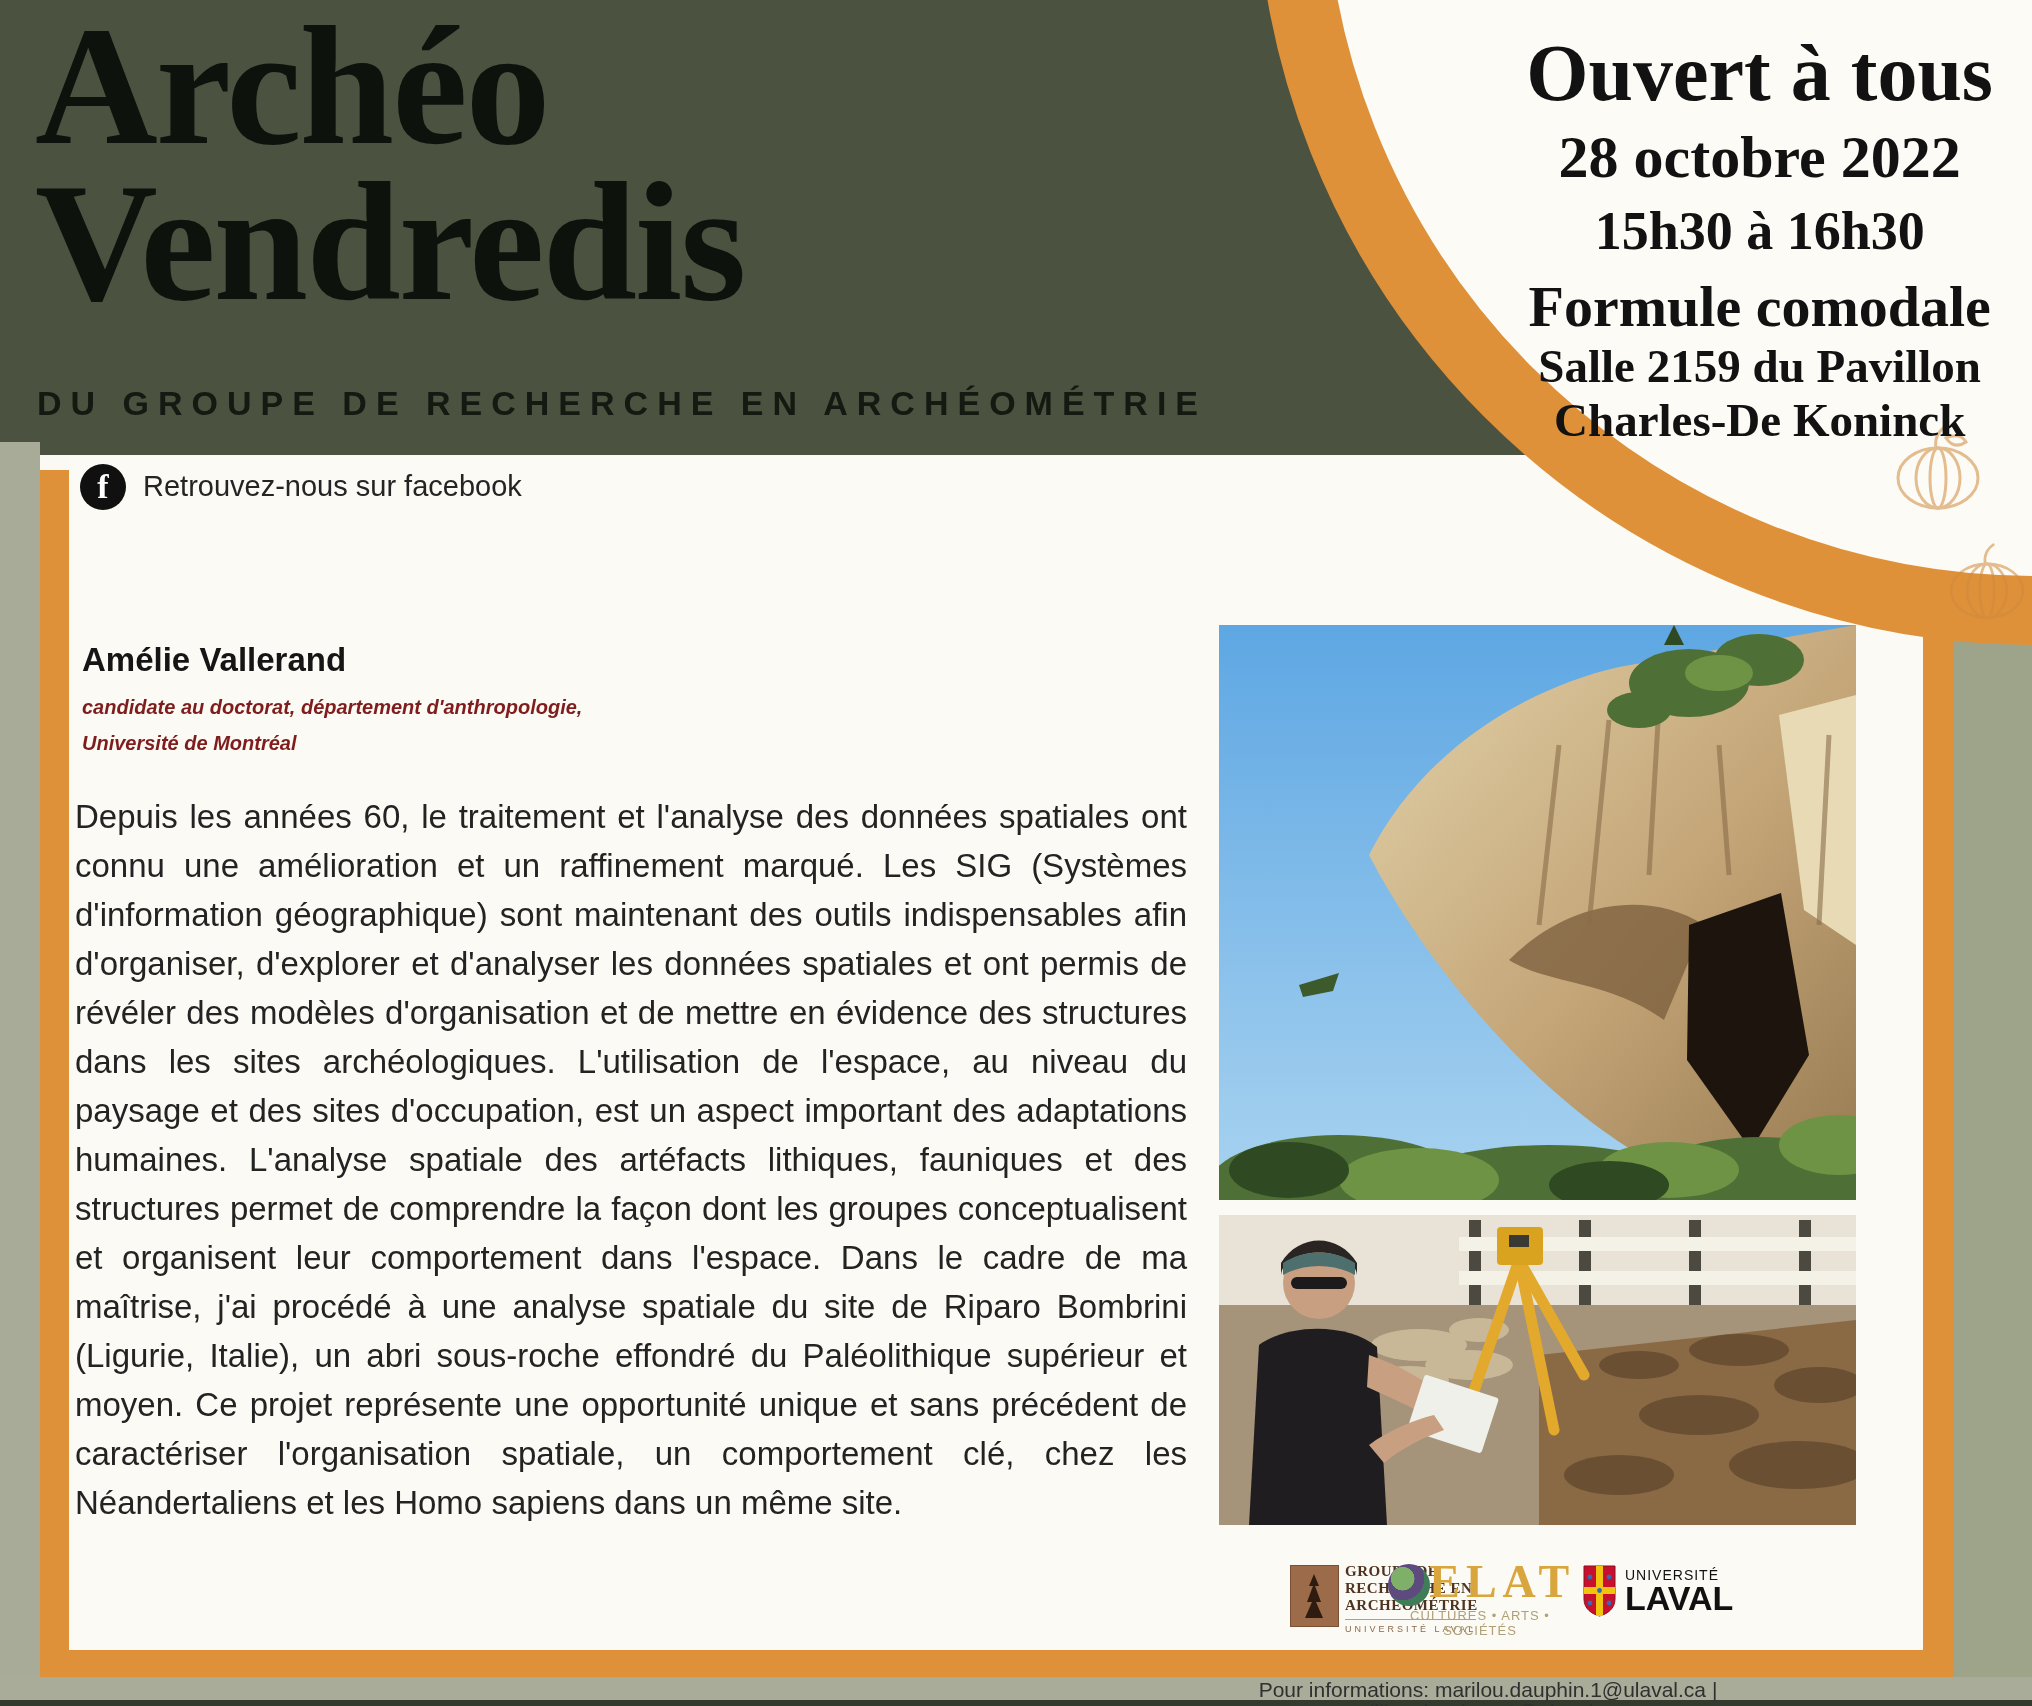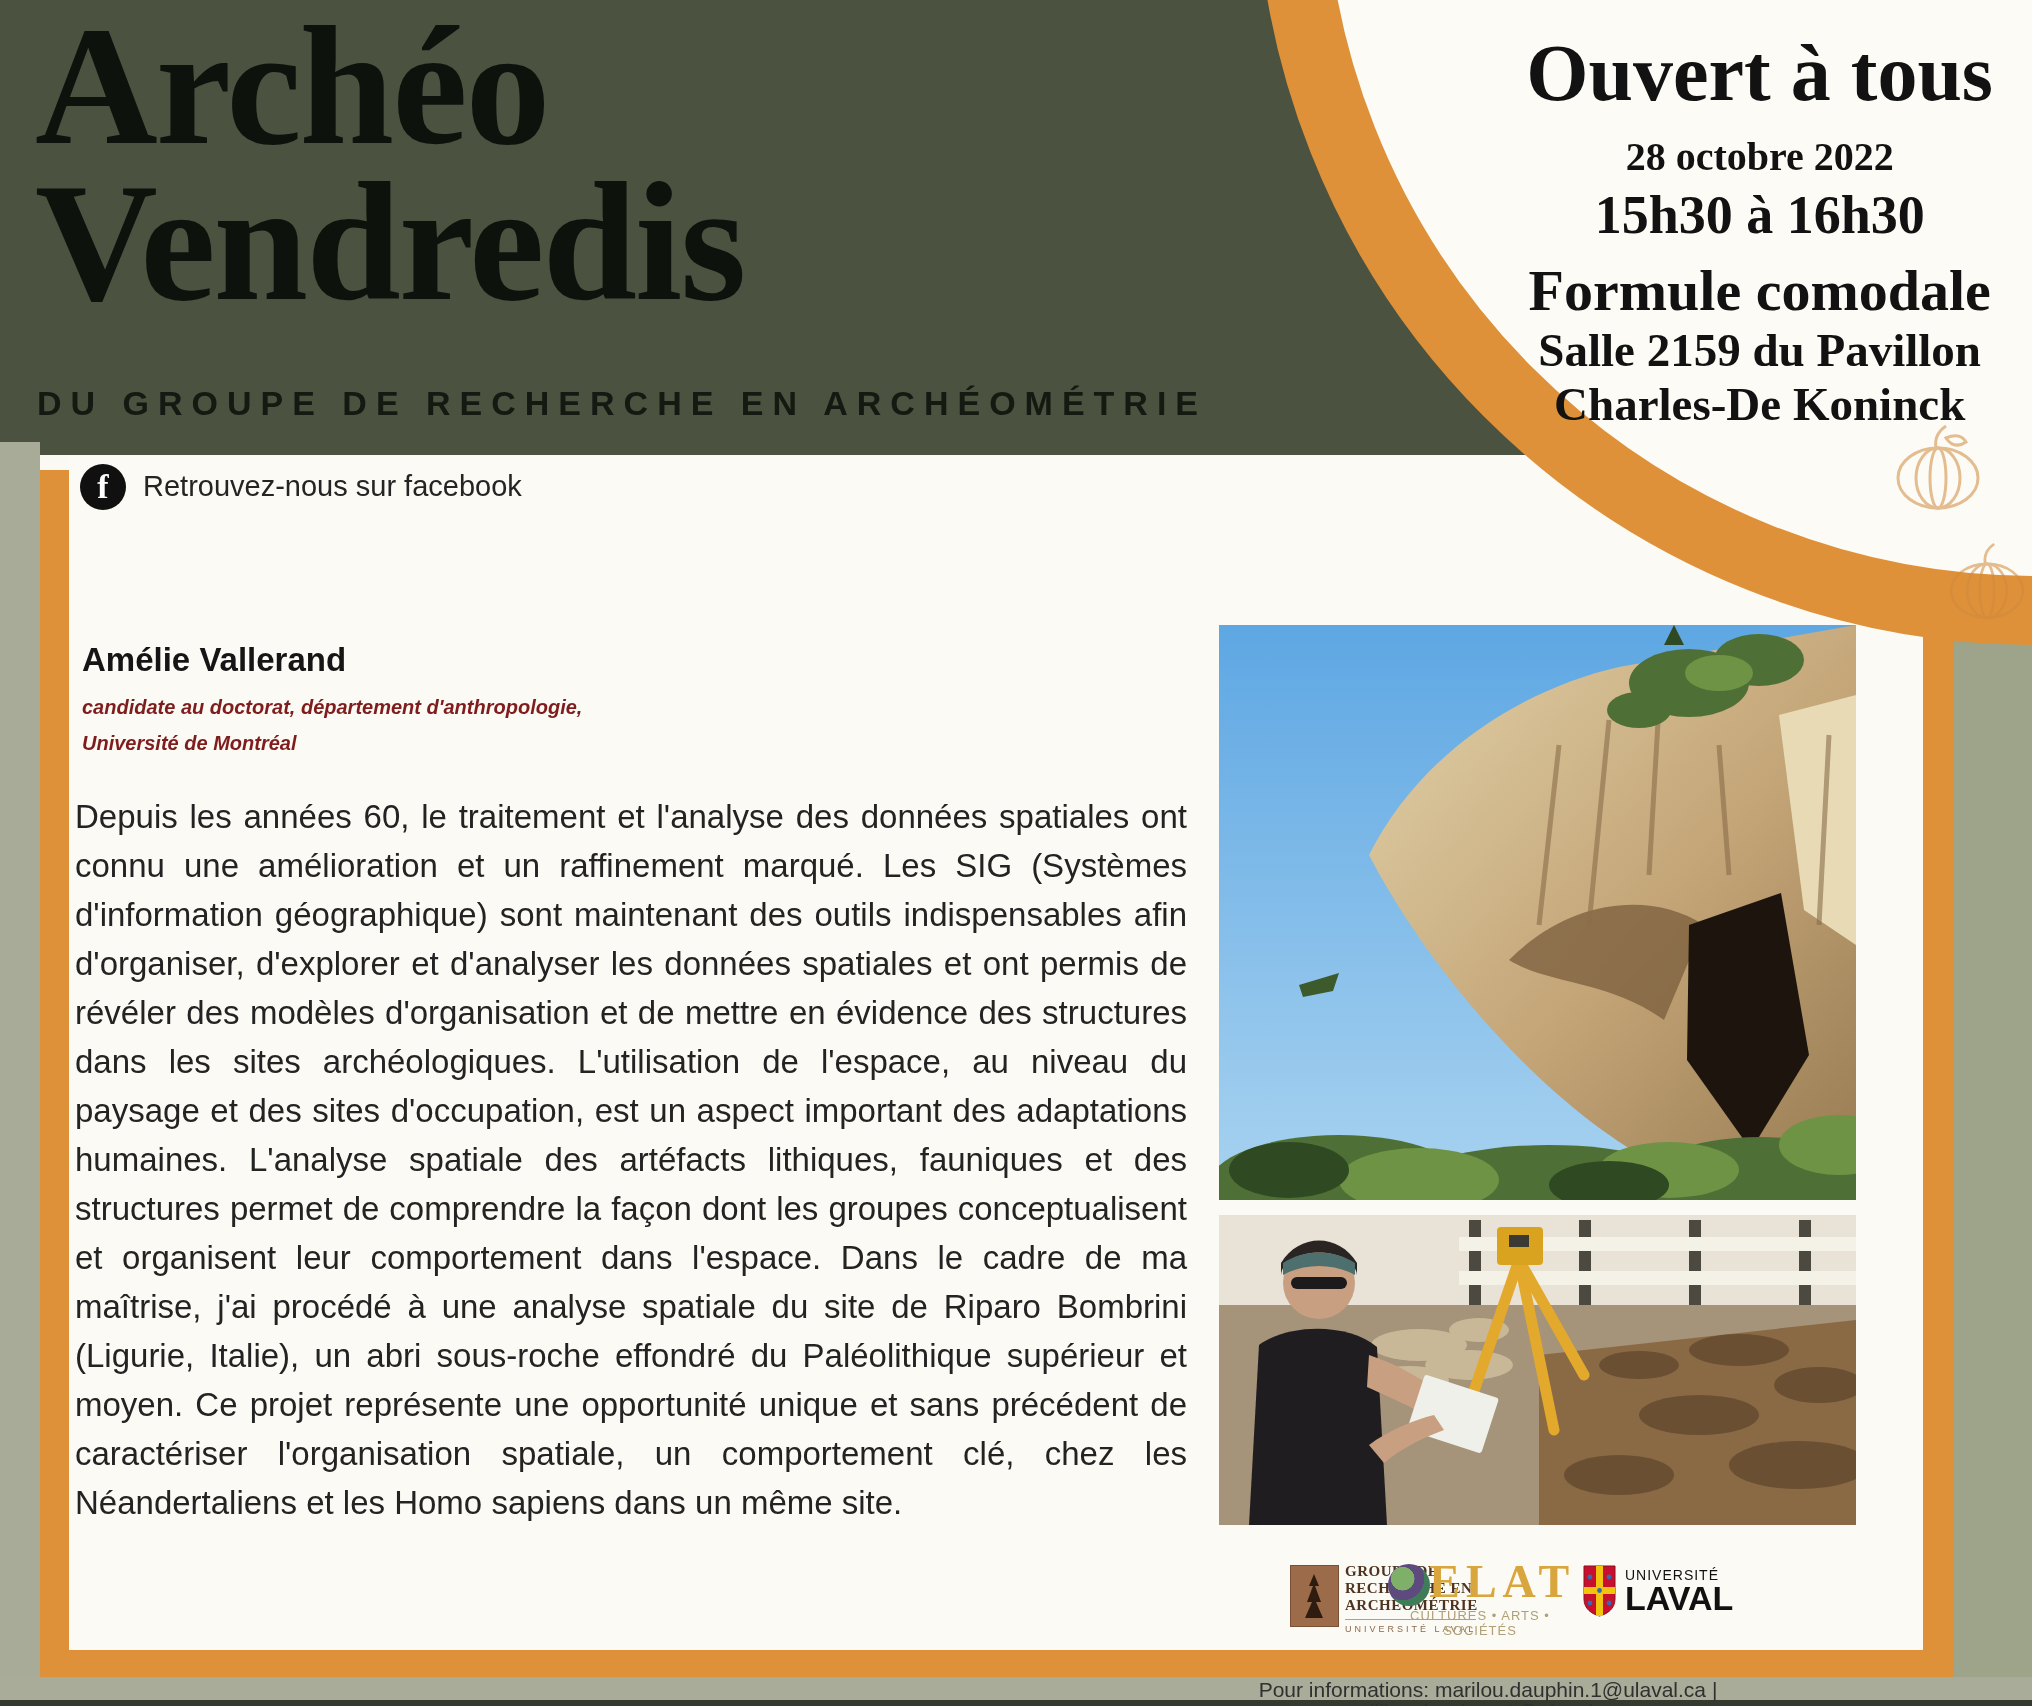--- a/index.html
+++ b/index.html
@@ -27,22 +27,22 @@
 
   
   .brand{left:35px;top:8px;color:#0e120c;font-family:"Liberation Serif",serif;font-weight:bold;text-align:center;}
   .brand-l1{position:absolute;left:0;top:0;font-size:170px;line-height:156px;letter-spacing:-2px;}
   .brand-l2{position:absolute;left:0;top:156px;font-size:170px;line-height:156px;letter-spacing:-2px;}
   .tagline{left:37px;top:384px;font-size:34px;font-weight:bold;letter-spacing:9px;color:#141a12;}
 
   
   .badge-text{right:39px;top:30px;text-align:center;color:#121212;font-family:"Liberation Serif",serif;z-index:12;}
   .bt-open{font-size:80px;font-weight:bold;line-height:86px;}
-  .bt-date{font-size:40px;font-weight:bold;line-height:58px;margin-top:12px;}
-  .bt-time{font-size:54px;font-weight:bold;line-height:58px;margin-top:0;font-family:Liberation Serif, serif;}
+  .bt-date{font-size:60px;font-weight:bold;line-height:58px;margin-top:12px;}
+  .bt-time{font-size:54px;font-weight:bold;line-height:58px;margin-top:16px;font-family:Liberation Serif, serif;}
   .bt-format{font-size:58px;font-weight:bold;line-height:62px;margin-top:16px;}
   .bt-room{font-size:47px;font-weight:bold;line-height:52px;margin-top:2px;}
   .bt-address{font-family:"Liberation Sans",sans-serif;font-size:35px;font-weight:400;
     color:#2f2f2f;line-height:38px;margin-top:12px;letter-spacing:0.5px;}
 
   
   .fb-icon{left:80px;top:464px;width:46px;height:46px;border-radius:50%;background:#101010;
     color:#fff;text-align:center;font-weight:bold;font-size:34px;line-height:46px;font-family:"Liberation Serif",serif;}
   .fb-label{left:143px;top:470px;font-size:29px;color:#242424;}
 

